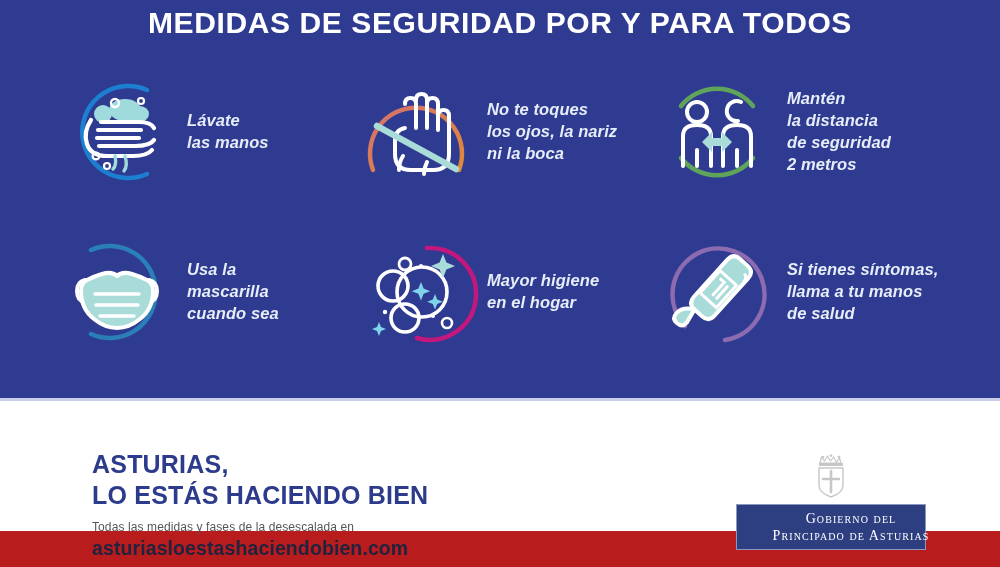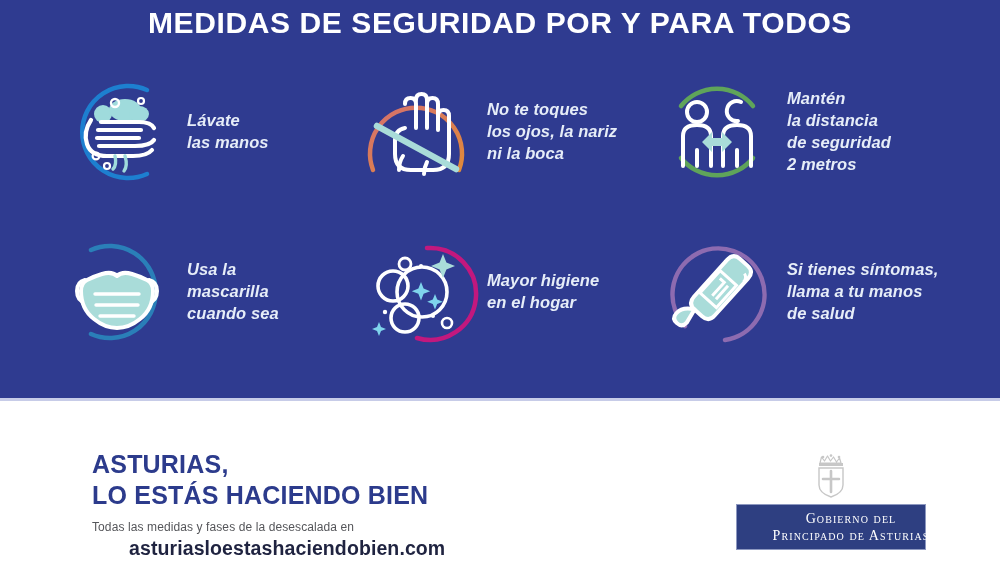--- a/index.html
+++ b/index.html
@@ -93,21 +93,21 @@
     display: block;
     white-space: nowrap;
   }
 
   
   .footer {
     position: absolute;
     left: 0;
     top: 401px;
     width: 1000px;
-    height: 166px;
+    height: 130px;
     background: #ffffff;
   }
   .footer-left {
     position: absolute;
     left: 92px;
     top: 48px;
     width: 520px;
   }
   .claim {
     color: #2c3b8c;
@@ -127,21 +127,20 @@
     white-space: nowrap;
   }
   .site-line {
     margin-top: 3px;
     color: #1f2340;
     font-family: "Liberation Sans", sans-serif;
     font-weight: bold;
     font-size: 19.5px;
     letter-spacing: 0.1px;
     white-space: nowrap;
-    margin-left: 37px;
   }
 
   
   .gov-logo {
     position: absolute;
     left: 736px;
     top: 452px;
     width: 190px;
     height: 104px;
   }

